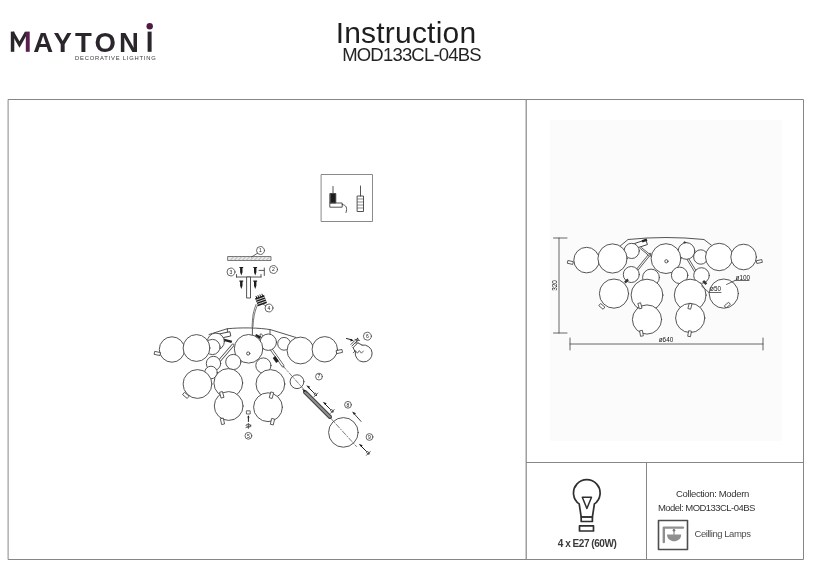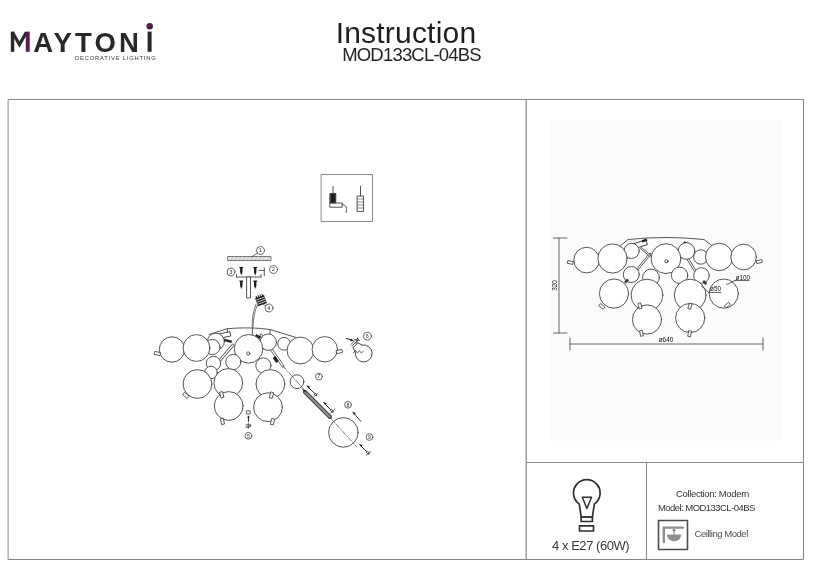--- a/index.html
+++ b/index.html
@@ -337,16 +337,16 @@
 
   <g>
     <rect x="658.5" y="520.5" width="29" height="29" stroke="#4e4e4e" stroke-width="1.6" fill="#fff"></rect>
     <path d="M 663.8,542 L 663.8,527.6 L 683,527.6" stroke="#8f8f8f" stroke-width="2.4" fill="none"></path>
     <line x1="674" y1="530" x2="674" y2="534.5" stroke="#8f8f8f" stroke-width="1.2"></line>
     <circle cx="674" cy="530.3" r="1.3" fill="#777" stroke="none"></circle>
     <path d="M 667,534.5 L 681.2,534.5 C 681.2,539 677.5,541.3 674.1,541.3 C 670.7,541.3 667,539 667,534.5 Z" fill="#8f8f8f" stroke="none"></path>
   </g>
 </svg>
 
-<div class="abs txt" style="left:552px;top:537.5px;width:70px;text-align:center;font-size:13px;letter-spacing:-0.45px;color:#3a3a3a;white-space:nowrap;">4 x E27 (60W)</div>
+<div class="abs txt" style="left:552px;top:537.5px;width:70px;text-align:center;font-size:10px;letter-spacing:-0.45px;color:#3a3a3a;white-space:nowrap;font-weight:bold;">4 x E27 (60W)</div>
 <div class="abs txt" style="left:658px;top:473.5px;font-size:9.5px;letter-spacing:-0.55px;color:#333;margin-top:28px;">Model: MOD133CL-04BS</div>
 <div class="abs txt" style="left:676px;top:488px;font-size:9.5px;letter-spacing:-0.35px;color:#333;">Collection: Modern</div>
-<div class="abs txt" style="left:694.5px;top:528px;font-size:9.5px;letter-spacing:-0.45px;color:#4e4e4e;">Ceilling Model</div>
+<div class="abs txt" style="left:694.5px;top:528px;font-size:9.5px;letter-spacing:-0.45px;color:#4e4e4e;">Ceilling Lamps</div>
 
 </body></html>

